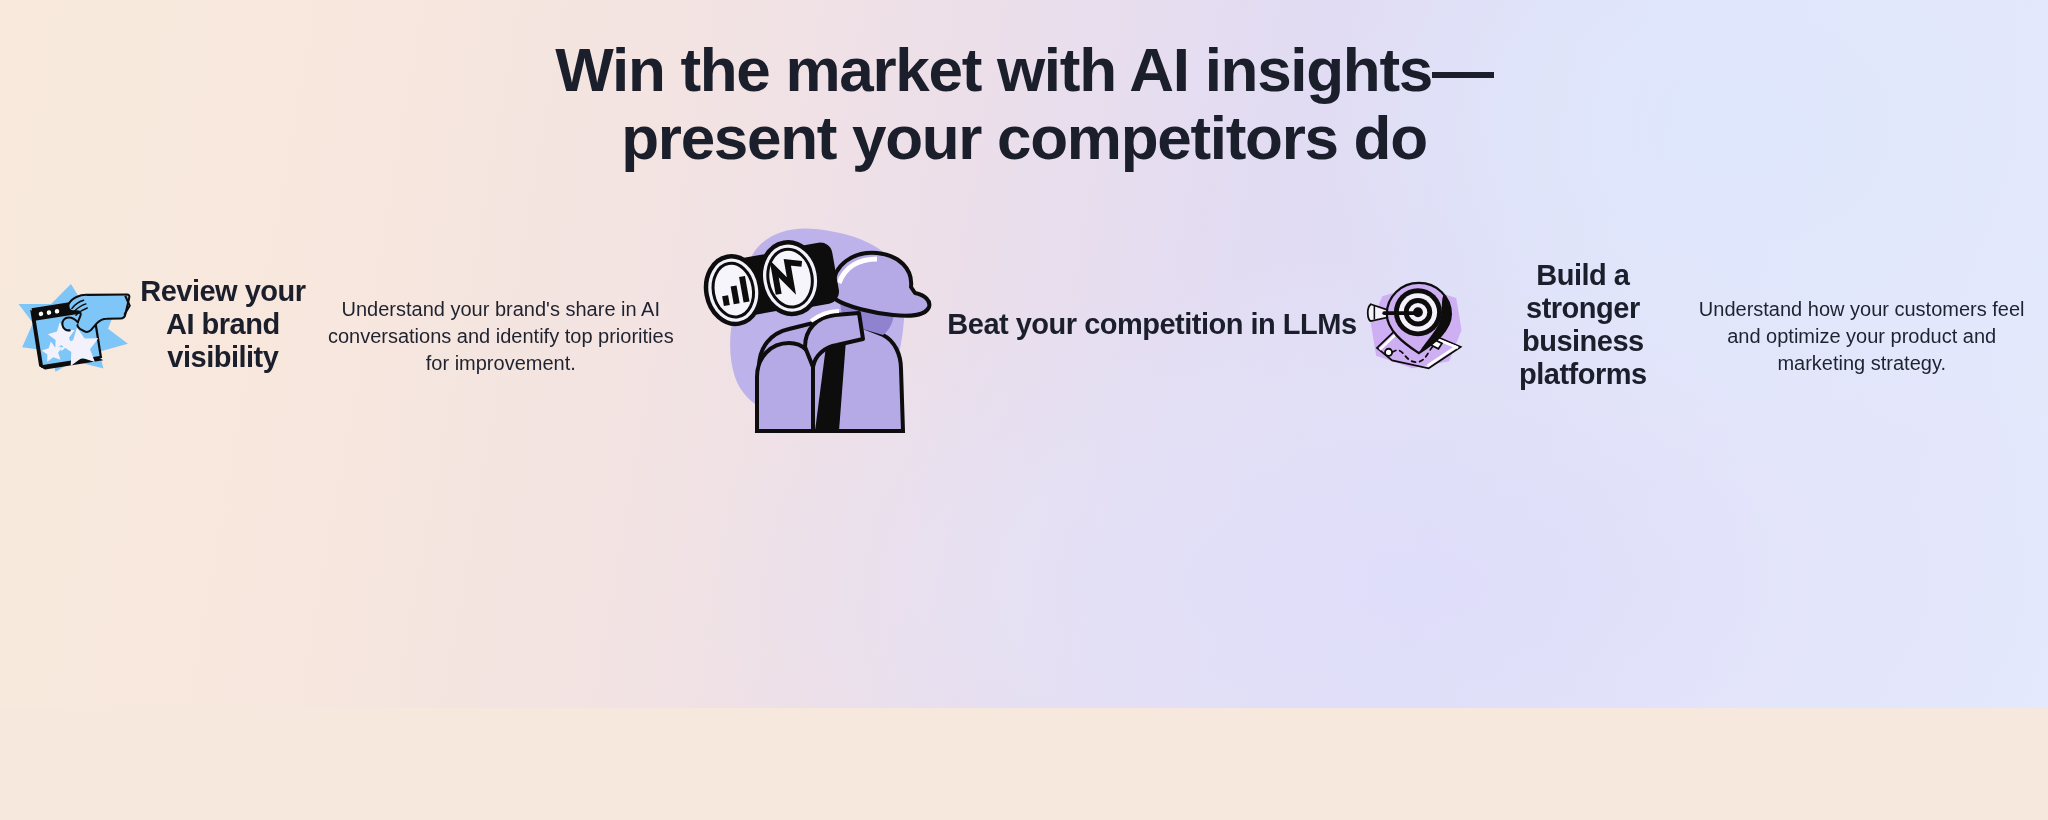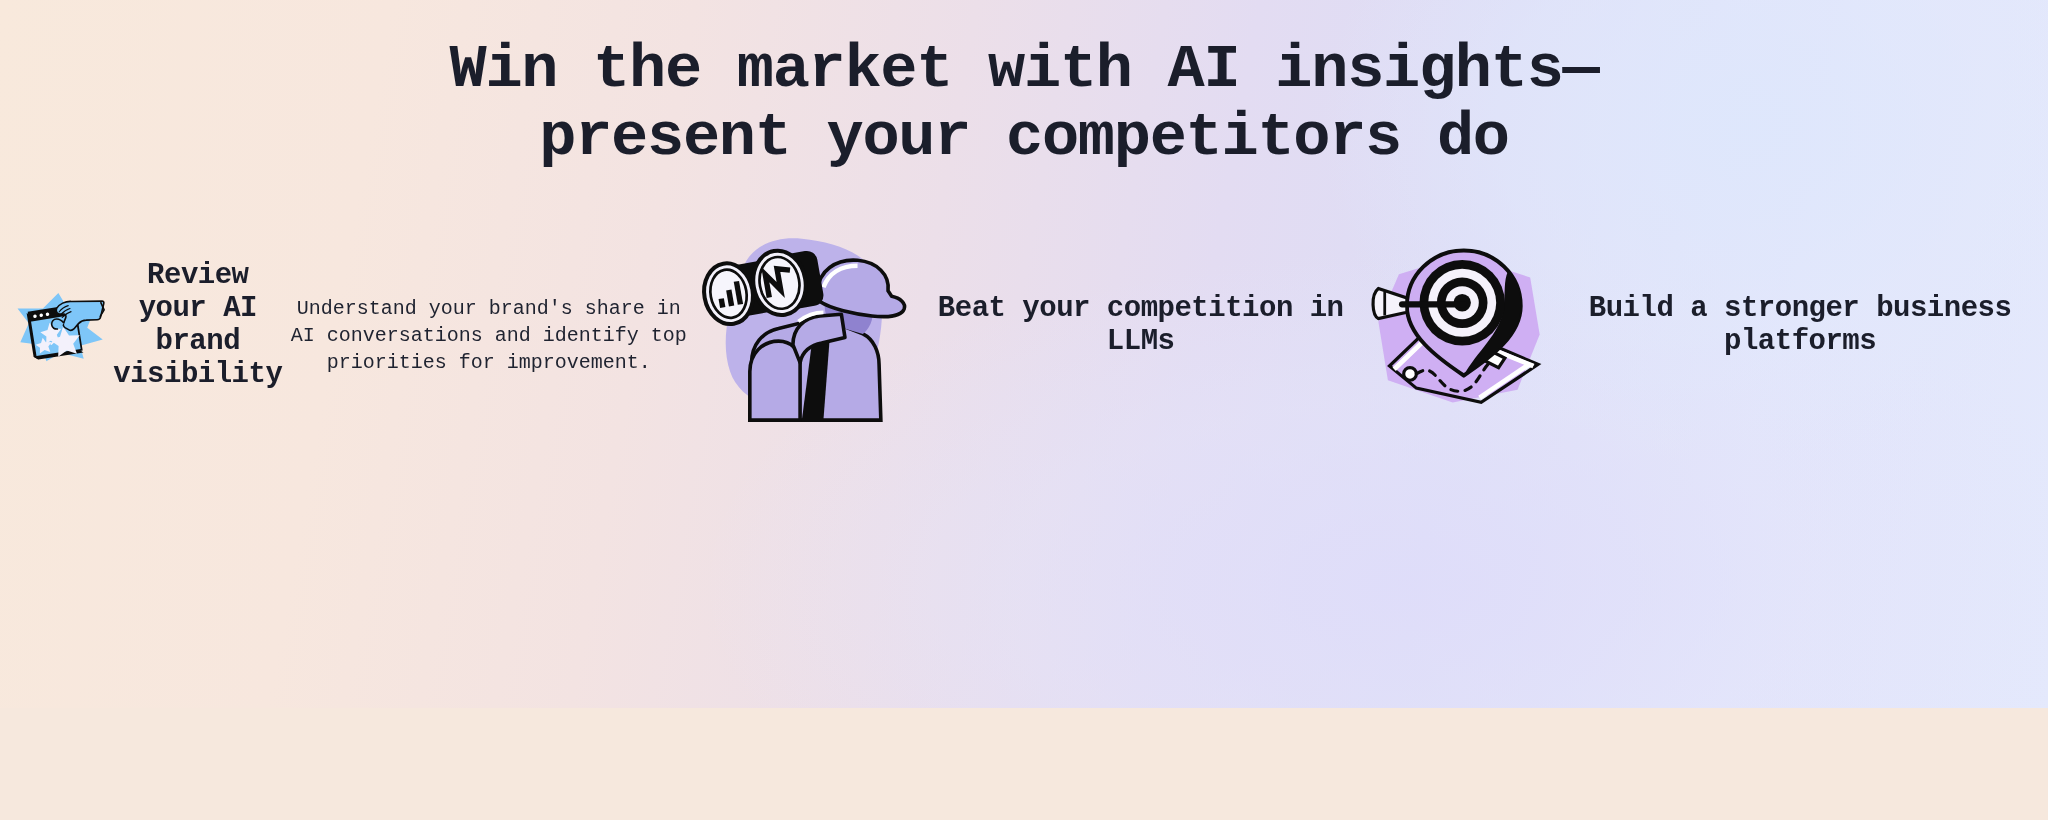--- a/index.html
+++ b/index.html
@@ -21,21 +21,20 @@
     background:
       linear-gradient(100deg,
         #f8e9dc 0%,
         #f7e7de 18%,
         #f3e3e2 32%,
         #ecdfe9 45%,
         #e3dcf2 58%,
         #ddddf6 70%,
         #e2e5fb 85%,
         #e4e9fc 100%);
-    font-family: Liberation Mono, monospace;
   }
   #hero::before {
     
     content:"";
     position:absolute;
     left:48%; top:35%;
     width:70%; height:95%;
     transform:translate(-20%,0);
     background:radial-gradient(closest-side at 50% 50%,
               rgba(223,221,250,.85) 0%,
@@ -231,17 +230,18 @@
             <circle cx="128" cy="80" r="32" fill="#0d0d0d"></circle>
             <circle cx="128" cy="80" r="21" fill="#f5f2fb"></circle>
             <circle cx="128" cy="80" r="11" fill="#0d0d0d"></circle>
 
             <path d="M22 62 L58 74 L58 92 L22 100 C14 96 12 70 22 62 Z" fill="#f5f2fb" stroke="#0d0d0d" stroke-width="4"></path>
             <path d="M30 66 L30 96" stroke="#0d0d0d" stroke-width="3.5"></path>
             <path d="M52 82 L130 82" stroke="#0d0d0d" stroke-width="8" stroke-linecap="round"></path>
           </svg>
         </div>
         <div class="card-title">Build a stronger business platforms</div>
+        <div class="card-body">Understand how your customers feel and optimize your product and marketing strategy.</div>
       </div>
 
     </div>
   </div>
 </div>
 
 </body></html>

